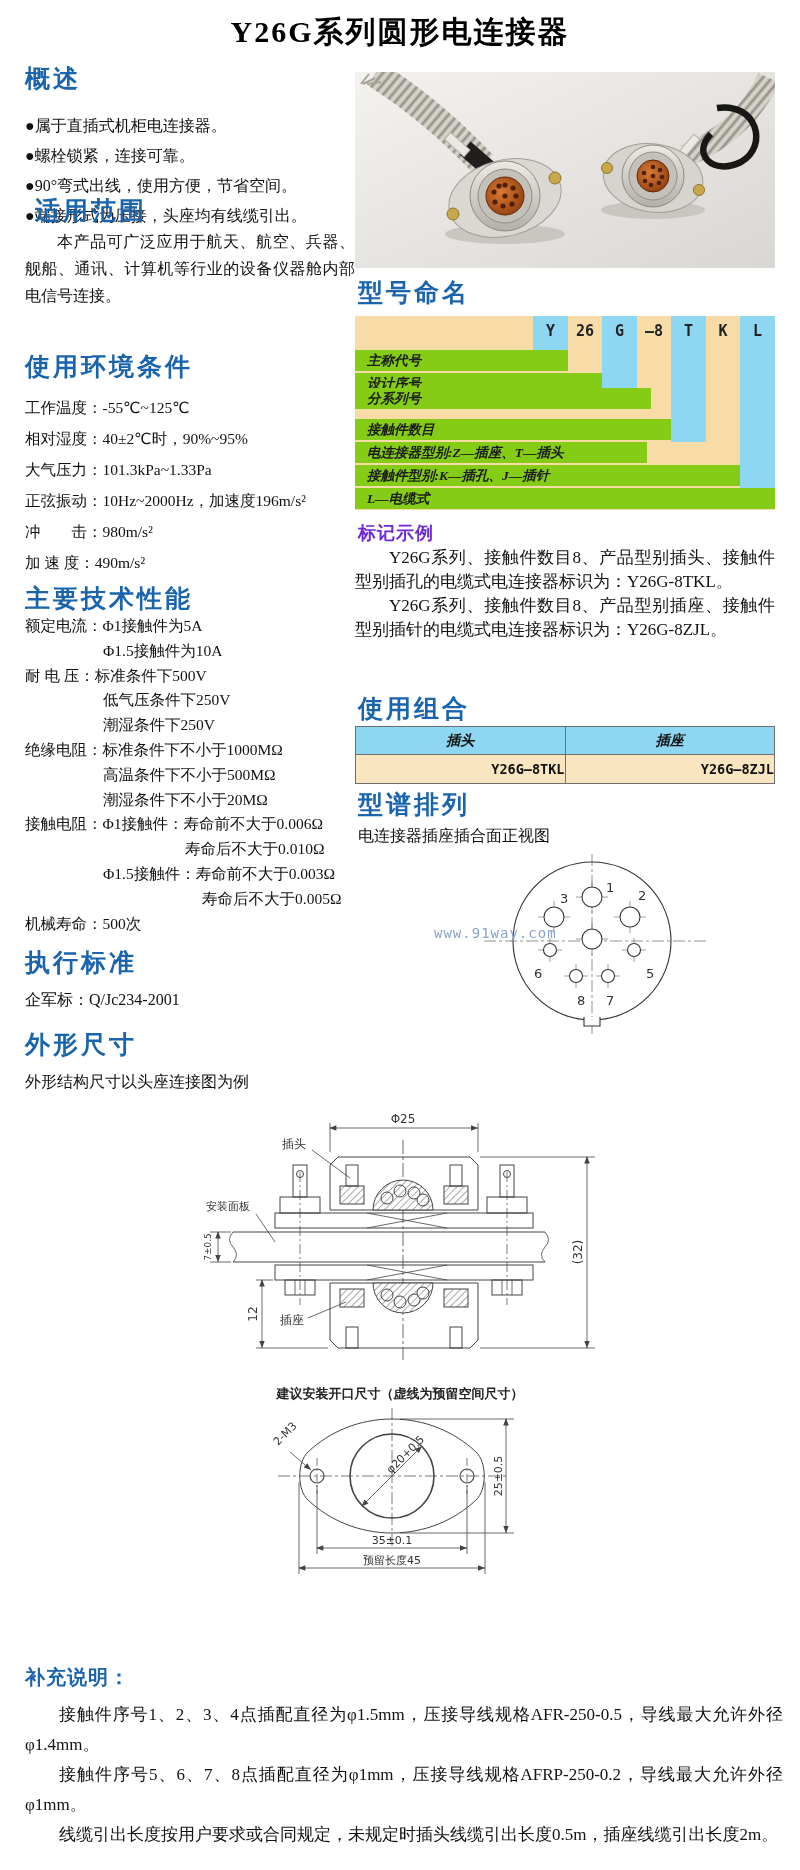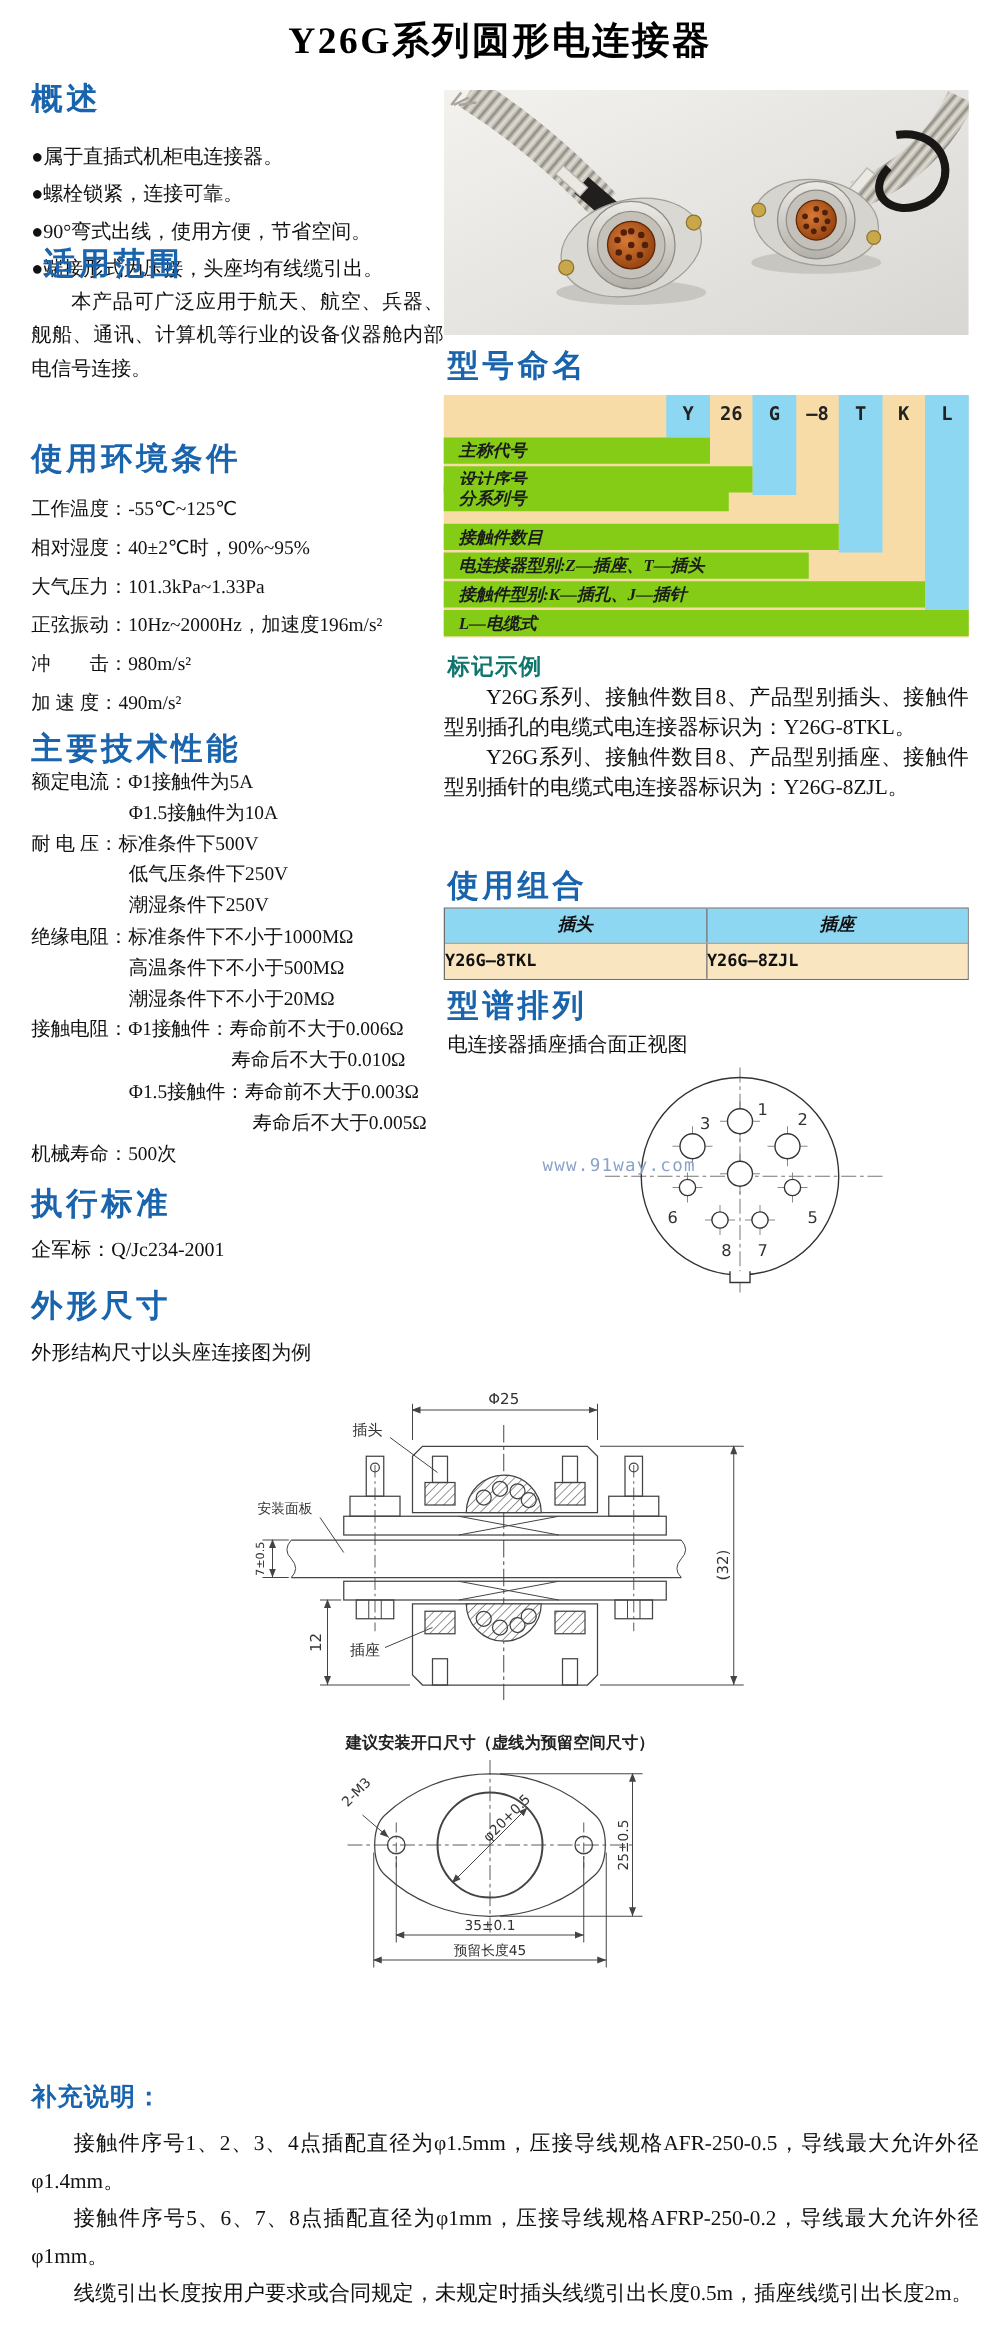--- a/index.html
+++ b/index.html
@@ -3,21 +3,21 @@
 <meta charset="utf-8">
 <style>
   html,body{margin:0;padding:0;background:#ffffff;}
   .page{position:relative;width:800px;height:1870px;background:#fff;overflow:hidden;
         font-family:"Liberation Serif","DejaVu Sans",serif;color:#111;}
   .abs{position:absolute;}
   .title{position:absolute;left:0;top:12px;width:800px;text-align:center;
          font-size:30px;font-weight:bold;letter-spacing:2px;color:#000;}
   .sec-h{position:absolute;color:#1a64ad;font-weight:bold;font-size:25px;letter-spacing:3px;}
   .sec-h.sm{font-size:20px;letter-spacing:1px;}
-  .green-h{position:absolute;color:#0f766e;font-weight:bold;font-size:18px;letter-spacing:1px;}
+  .green-h{position:absolute;color:#6d28d9;font-weight:bold;font-size:18px;letter-spacing:1px;}
   .blines div{font-size:16px;line-height:30px;}
   .para{position:absolute;margin:0;font-size:16px;line-height:27px;text-align:justify;text-indent:2em;}
   .elines div{font-size:15.5px;line-height:31px;white-space:pre-wrap;}
   .plines div{font-size:15.5px;line-height:24.8px;white-space:pre-wrap;}
   .plines .i1{padding-left:78px;}
   .plines .i2{padding-left:160px;}
   .plines .i3{padding-left:177px;}
   .txt16{position:absolute;font-size:16px;}
   
   .nmg{position:absolute;left:355px;top:316px;width:420px;height:194px;background:#f7dca8;}
@@ -25,21 +25,21 @@
   .nmg .code{position:absolute;top:0;height:30px;line-height:30px;text-align:center;
              font-family:"DejaVu Sans Mono",monospace;font-weight:bold;font-size:15px;color:#222;}
   .nmg .row{position:absolute;left:0;height:21px;line-height:21px;background:#84cc16;
             font-size:13.5px;font-weight:bold;font-style:italic;color:#1b1b1b;padding-left:12px;
             box-sizing:border-box;white-space:nowrap;}
   
   .combo{position:absolute;left:355px;top:726px;width:420px;border:1px solid #6f6f6f;box-sizing:border-box;}
   .combo .tr{display:flex;}
   .combo .th{flex:1;background:#8ed7f2;height:27px;line-height:27px;text-align:center;
              font-weight:bold;font-style:italic;font-size:14px;}
-  .combo .td{flex:1;background:#f9e6c0;height:28px;line-height:28px;text-align:left;
+  .combo .td{flex:1;background:#f9e6c0;height:28px;line-height:28px;text-align:right;
              font-weight:bold;font-size:13.5px;font-family:"DejaVu Sans Mono",monospace;}
   .combo .th+.th,.combo .td+.td{border-left:1px solid #6f6f6f;}
   .combo .tr+.tr{border-top:1px solid #6f6f6f;}
   .mpara p{margin:0;font-size:17px;line-height:24px;text-align:justify;text-indent:2em;}
   .watermark{position:absolute;left:386px;top:925px;font-family:"DejaVu Sans Mono",monospace;
              font-size:14px;letter-spacing:1px;color:#8aa3c8;margin-left:48px;}
   .d2title{position:absolute;left:220px;top:1385px;width:360px;text-align:center;
            font-size:13px;font-weight:bold;color:#222;}
   .supp p{margin:0;font-size:17px;line-height:30px;text-align:justify;text-indent:2em;}
   svg text{font-family:"DejaVu Sans","Liberation Serif",sans-serif;fill:#333;}
@@ -177,21 +177,21 @@
     <div class="stripe" style="left:385px;top:0;width:35px;height:172px;"></div>
     <div class="code" style="left:178px;width:35px;">Y</div>
     <div class="code" style="left:213px;width:34px;">26</div>
     <div class="code" style="left:247px;width:35px;">G</div>
     <div class="code" style="left:282px;width:34px;">—8</div>
     <div class="code" style="left:316px;width:35px;">T</div>
     <div class="code" style="left:351px;width:34px;">K</div>
     <div class="code" style="left:385px;width:35px;">L</div>
     <div class="row" style="top:34px;width:213px;">主称代号</div>
     <div class="row" style="top:57px;width:247px;">设计序号</div>
-    <div class="row" style="top:72px;width:228px;">分系列号</div>
+    <div class="row" style="top:72px;width:296px;">分系列号</div>
     <div class="row" style="top:103px;width:316px;">接触件数目</div>
     <div class="row" style="top:126px;width:292px;">电连接器型别:Z—插座、T—插头</div>
     <div class="row" style="top:149px;width:385px;">接触件型别:K—插孔、J—插针</div>
     <div class="row" style="top:172px;width:420px;">L—电缆式</div>
   </div>
 
   <div class="green-h" style="left:358px;top:521px;">标记示例</div>
   <div class="abs mpara" style="left:355px;top:546px;width:420px;">
     <p>Y26G系列、接触件数目8、产品型别插头、接触件型别插孔的电缆式电连接器标识为：Y26G-8TKL。</p>
     <p>Y26G系列、接触件数目8、产品型别插座、接触件型别插针的电缆式电连接器标识为：Y26G-8ZJL。</p>

